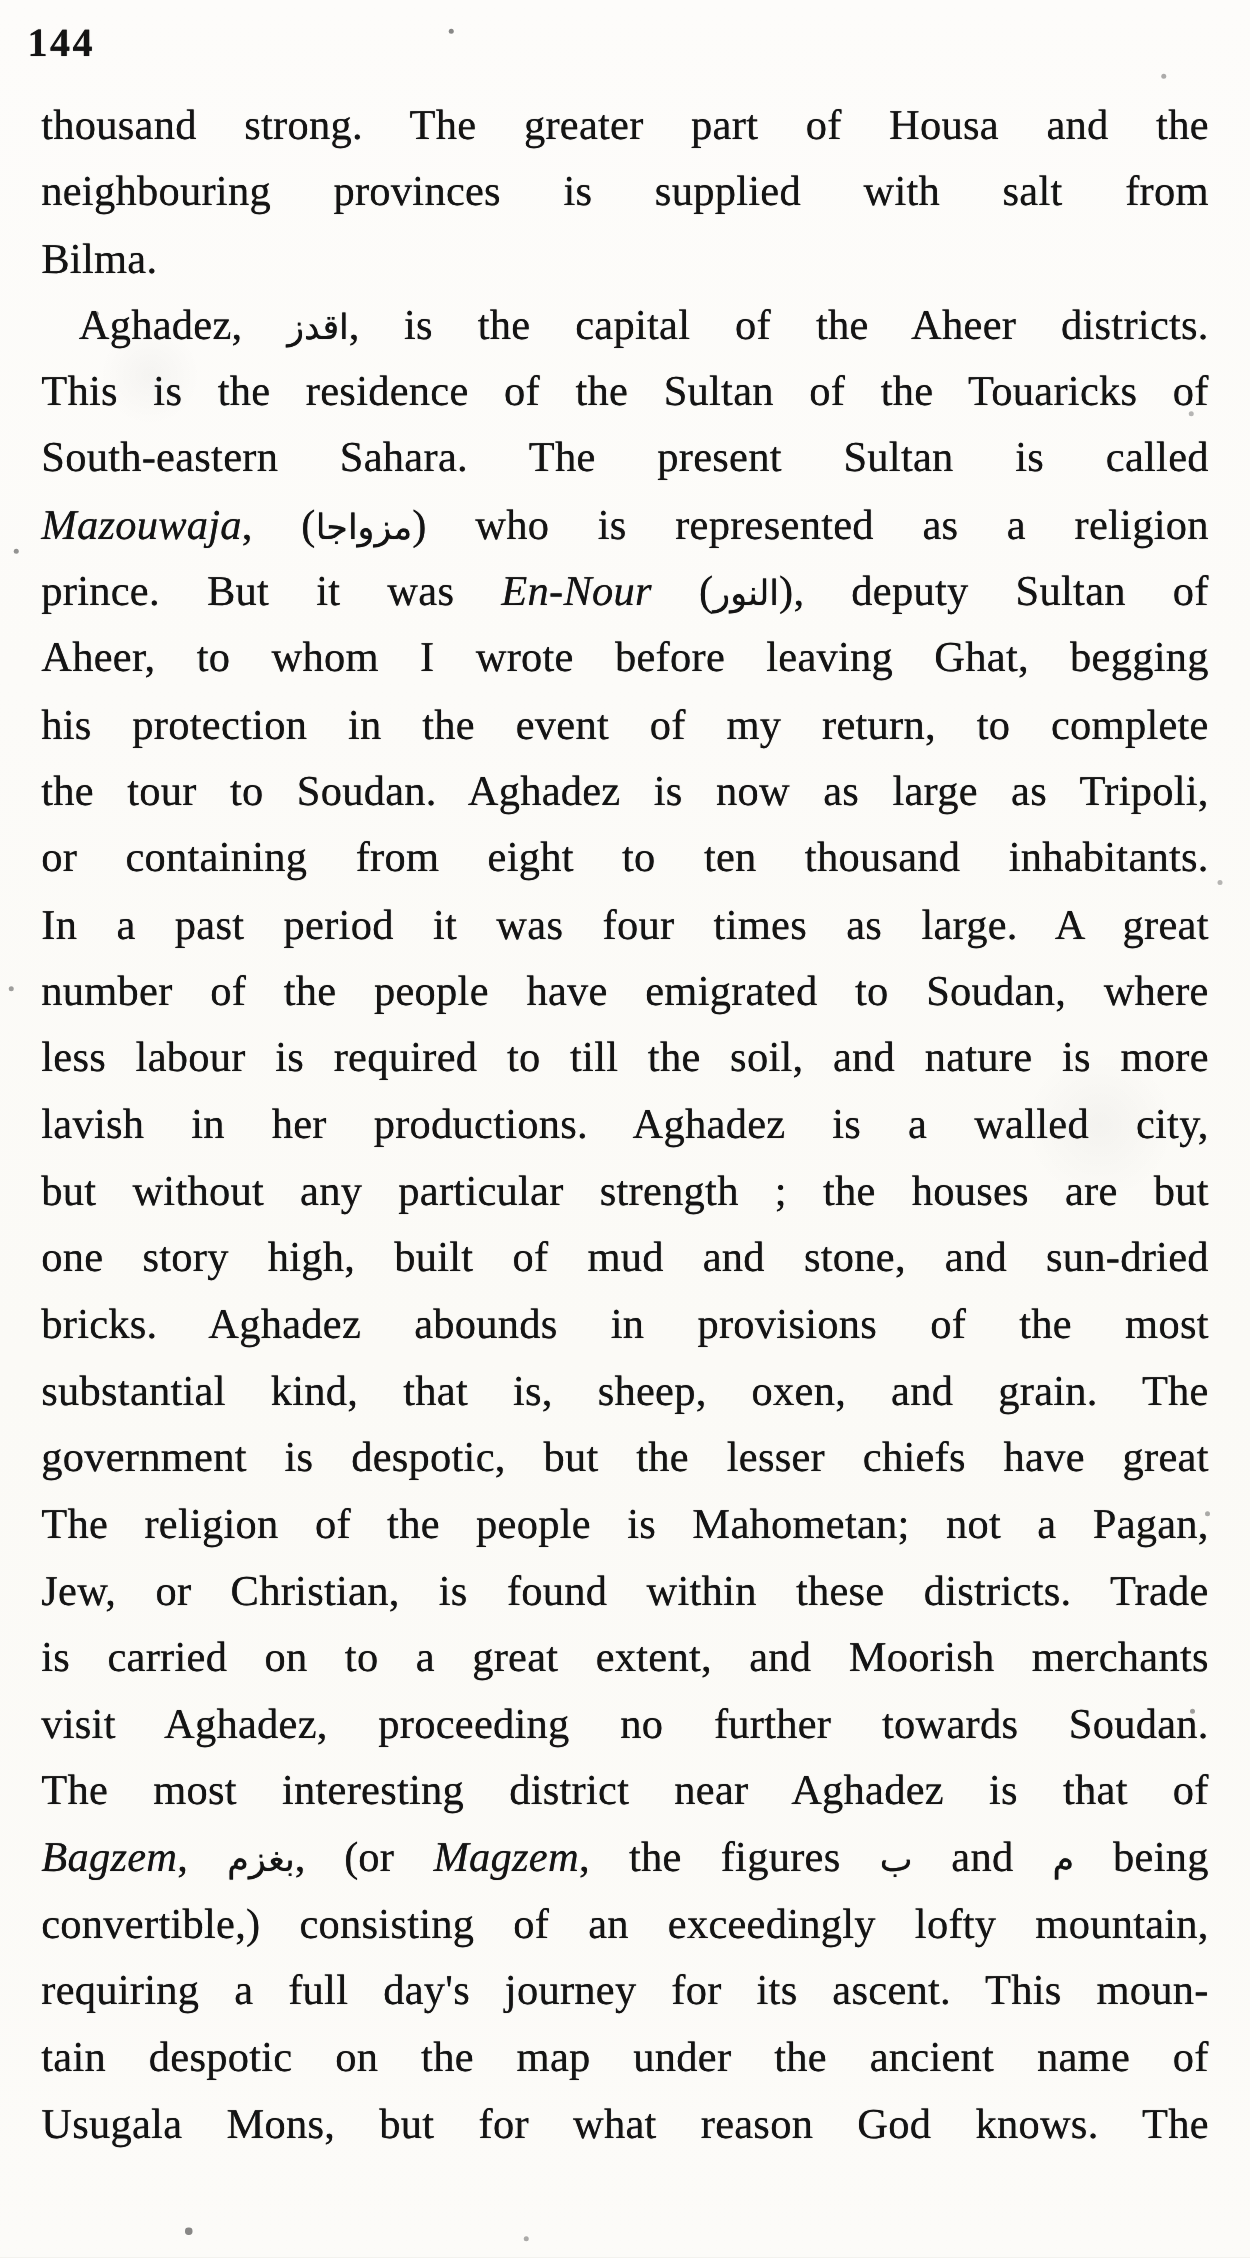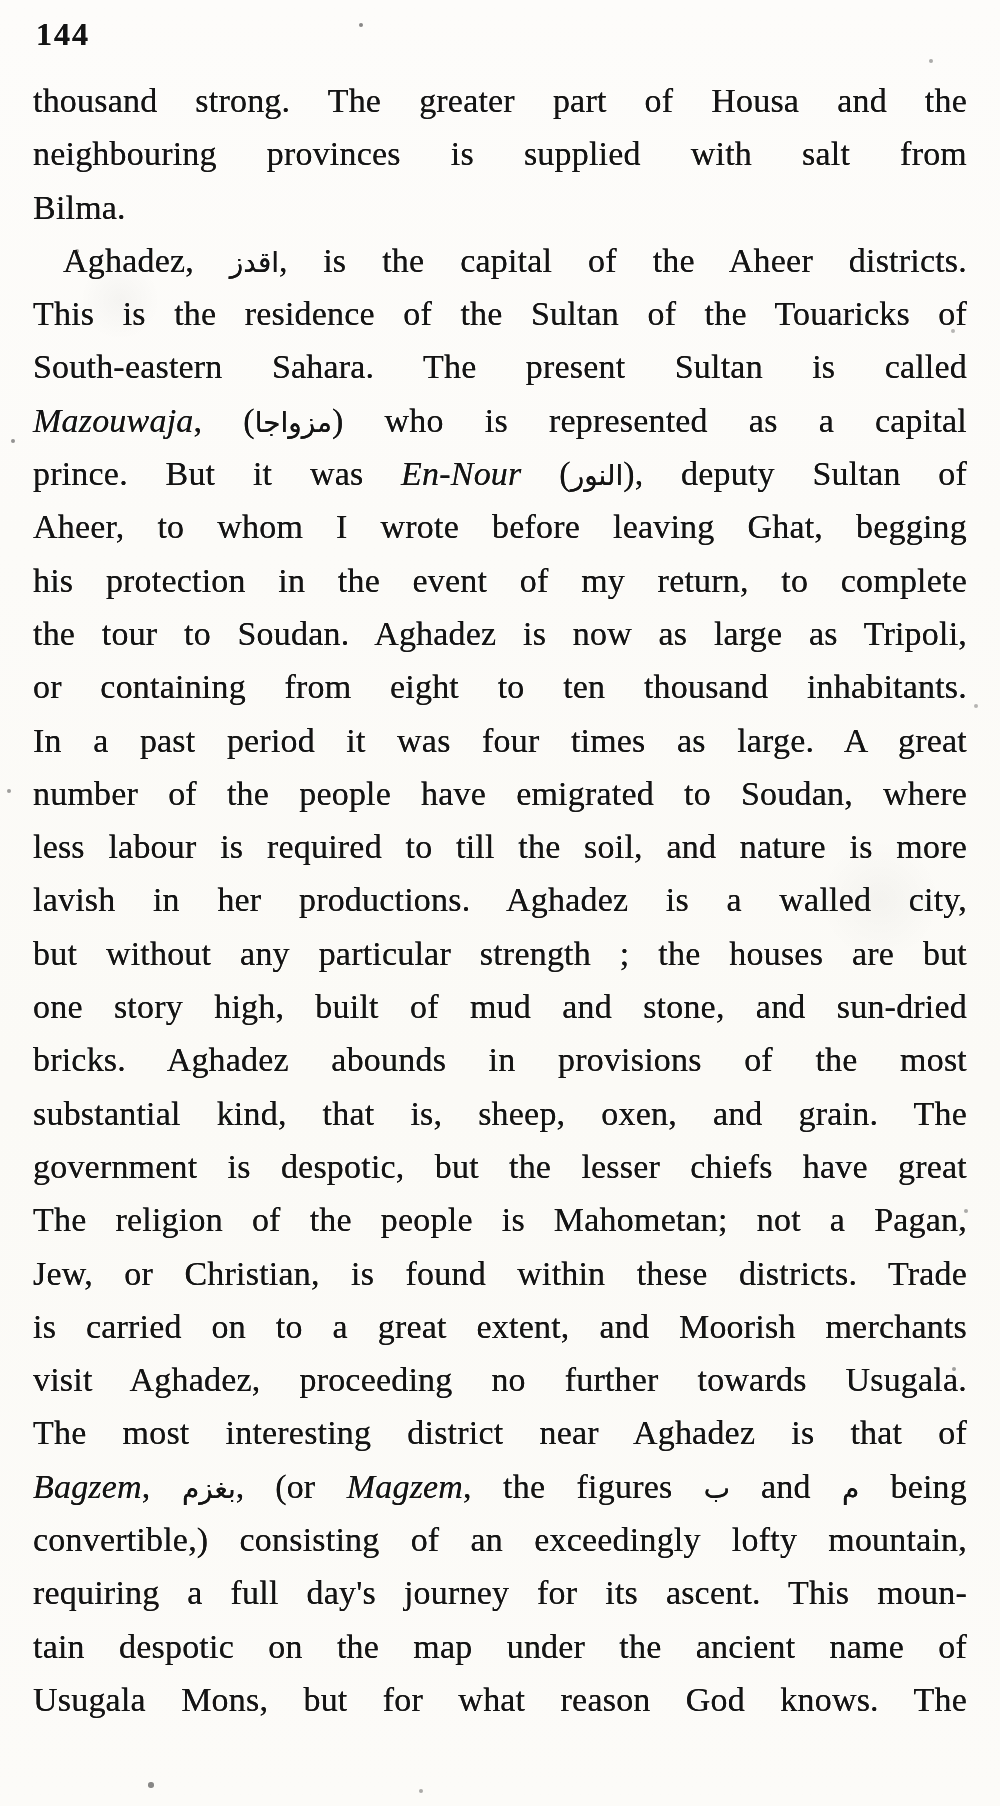--- a/index.html
+++ b/index.html
@@ -12,21 +12,21 @@
     background-image:
       radial-gradient(circle at 120px 300px, rgba(0,0,0,0.03) 0, transparent 40px),
       radial-gradient(circle at 880px 900px, rgba(0,0,0,0.03) 0, transparent 60px),
       linear-gradient(180deg, #fdfcfa 0%, #fbfaf6 60%, #fcfbf8 100%);
     overflow: hidden;
     color: #141414;
     font-family: "Liberation Serif", "DejaVu Serif", serif;
   }
   .header-row {
     position: absolute;
-    top: 14px; left: 36px; right: 33px;
+    top: 14px; left: 22px; right: 33px;
     height: 48px;
   }
   .page-number {
     position: absolute;
     left: 0; top: 2px;
     font-size: 32px;
     font-weight: bold;
     letter-spacing: 2px;
     text-shadow: 0 0 0.6px rgba(0,0,0,0.85);
   }
@@ -91,39 +91,39 @@
   <div class="header-row">
     <div class="page-number">144</div>
   </div>
   <div class="body-text">
       <div class="line align-justify"><span>thousand strong.  The greater part of Housa and the</span></div>
       <div class="line align-justify"><span>neighbouring provinces is supplied with salt from</span></div>
       <div class="line align-left"><span>Bilma.</span></div>
       <div class="line align-justify indent"><span>Aghadez, </span><span class="ar">اقدز</span><span>, is the capital of the Aheer districts.</span></div>
       <div class="line align-justify"><span>This is the residence of the Sultan of the Touaricks of</span></div>
       <div class="line align-justify"><span>South-eastern Sahara.  The present Sultan is called</span></div>
-      <div class="line align-justify"><span class="it">Mazouwaja</span><span>, (</span><span class="ar">مزواجا</span><span>) who is represented as a capital</span></div>
+      <div class="line align-justify"><span class="it">Mazouwaja</span><span>, (</span><span class="ar">مزواجا</span><span>) who is represented as a religion</span></div>
       <div class="line align-justify"><span>prince.  But it was </span><span class="it">En-Nour</span><span> (</span><span class="ar">النور</span><span>), deputy Sultan of</span></div>
       <div class="line align-justify"><span>Aheer, to whom I wrote before leaving Ghat, begging</span></div>
       <div class="line align-justify"><span>his protection in the event of my return, to complete</span></div>
       <div class="line align-justify"><span>the tour to Soudan.  Aghadez is now as large as Tripoli,</span></div>
       <div class="line align-justify"><span>or containing from eight to ten thousand inhabitants.</span></div>
       <div class="line align-justify"><span>In a past period it was four times as large.  A great</span></div>
       <div class="line align-justify"><span>number of the people have emigrated to Soudan, where</span></div>
       <div class="line align-justify"><span>less labour is required to till the soil, and nature is more</span></div>
       <div class="line align-justify"><span>lavish in her productions.  Aghadez is a walled city,</span></div>
       <div class="line align-justify"><span>but without any particular strength ; the houses are but</span></div>
       <div class="line align-justify"><span>one story high, built of mud and stone, and sun-dried</span></div>
       <div class="line align-justify"><span>bricks.  Aghadez abounds in provisions of the most</span></div>
       <div class="line align-justify"><span>substantial kind, that is, sheep, oxen, and grain.  The</span></div>
       <div class="line align-justify"><span>government is despotic, but the lesser chiefs have great</span></div>
       <div class="line align-justify"><span>The religion of the people is Mahometan; not a Pagan,</span></div>
       <div class="line align-justify"><span>Jew, or Christian, is found within these districts.  Trade</span></div>
       <div class="line align-justify"><span>is carried on to a great extent, and Moorish merchants</span></div>
-      <div class="line align-justify"><span>visit Aghadez, proceeding no further towards Usugala.</span></div>
+      <div class="line align-justify"><span>visit Aghadez, proceeding no further towards Soudan.</span></div>
       <div class="line align-justify"><span>The most interesting district near Aghadez is that of</span></div>
       <div class="line align-justify"><span class="it">Bagzem</span><span>, </span><span class="ar">بغزم</span><span>, (or </span><span class="it">Magzem</span><span>, the figures </span><span class="ar">ب</span><span> and </span><span class="ar">م</span><span> being</span></div>
       <div class="line align-justify"><span>convertible,) consisting of an exceedingly lofty mountain,</span></div>
       <div class="line align-justify"><span>requiring a full day's journey for its ascent.  This moun-</span></div>
       <div class="line align-justify"><span>tain despotic on the map under the ancient name of</span></div>
       <div class="line align-justify"><span>Usugala Mons, but for what reason God knows.  The</span></div>
     </div>
 </div>
 
 </body></html>

